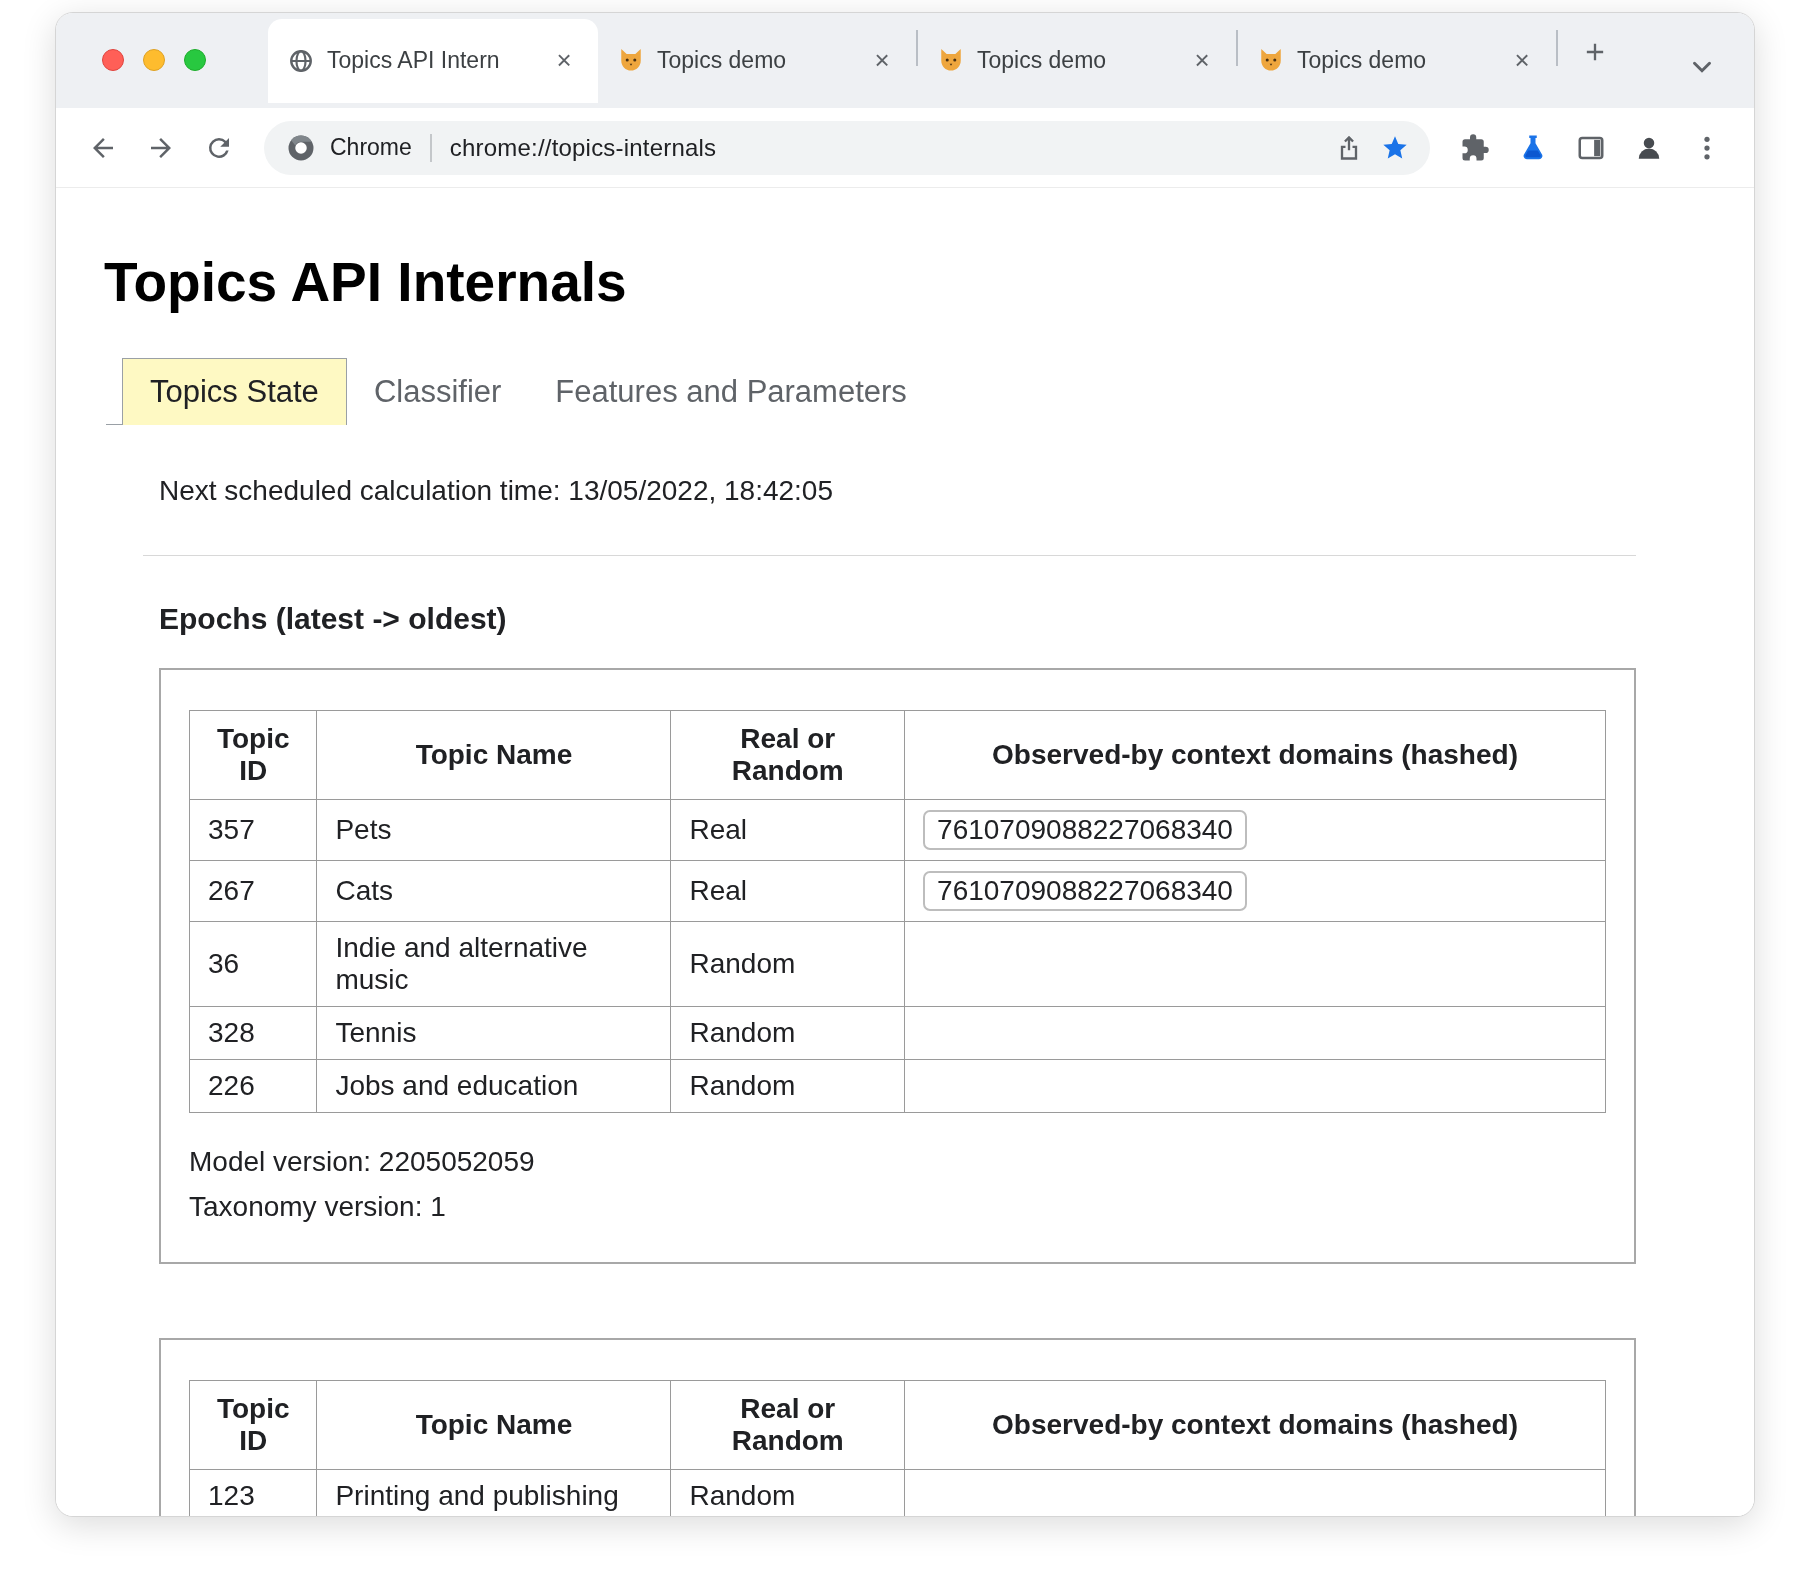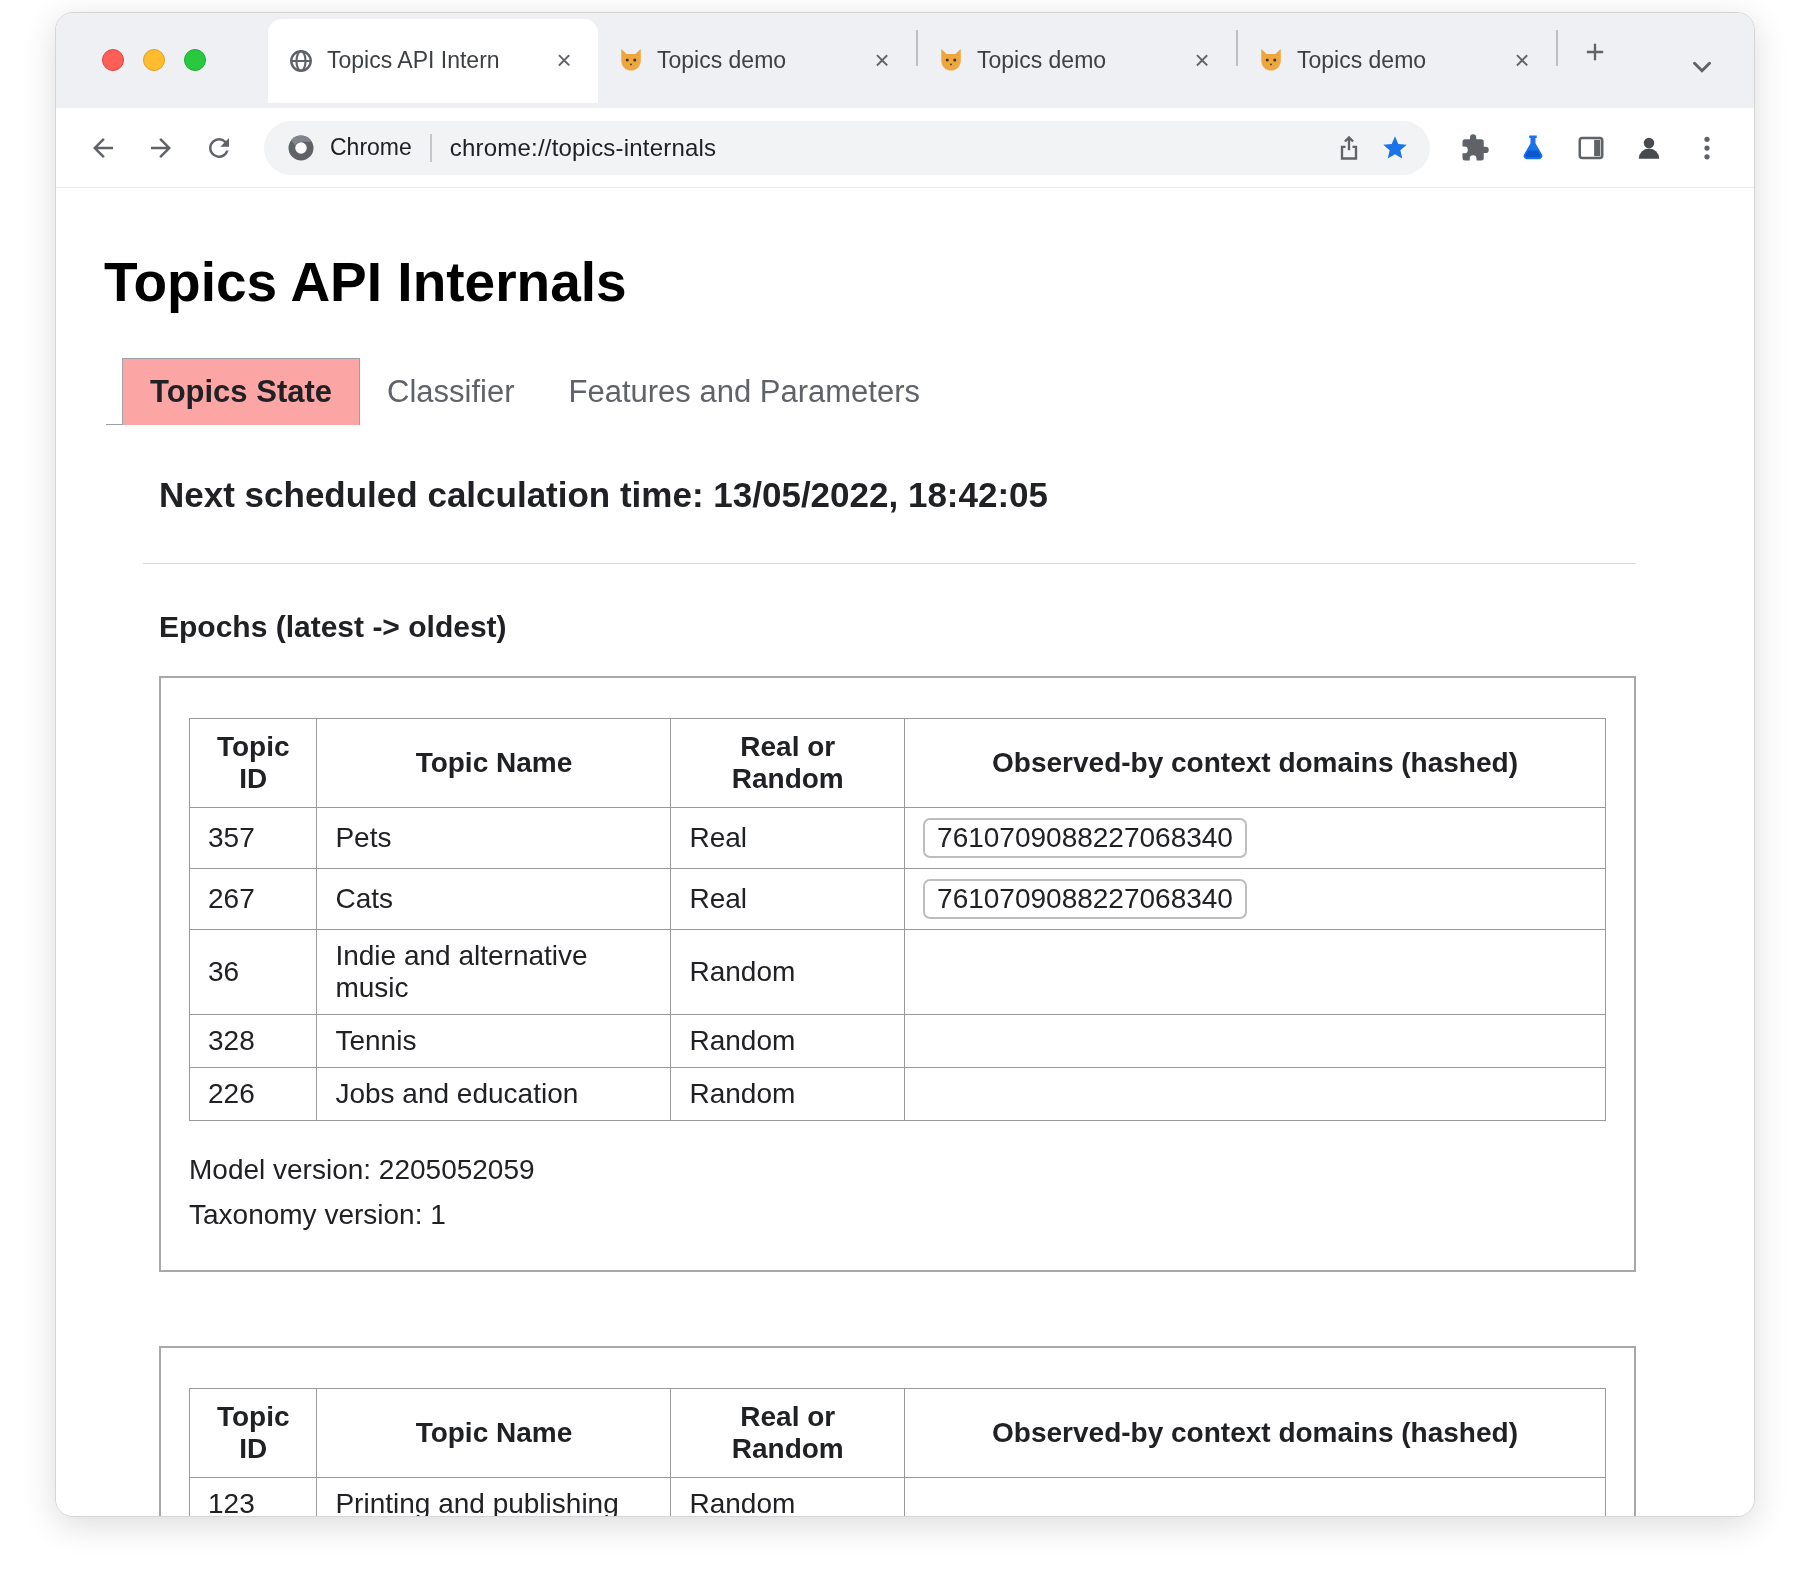--- a/index.html
+++ b/index.html
@@ -92,25 +92,25 @@
   
   .page { padding: 0 48px; background: #fff; }
   .page-title { font-size: 55px; font-weight: 700; color: #000000; margin: 62px 0 0 0; }
   .crtabs { display: flex; align-items: flex-end; margin: 44px 0 0 18px; position: relative; }
   .crtabs::before {
     content: ""; position: absolute; left: -16px; bottom: 0;
     width: 16px; height: 1px; background: #9aa0a6;
   }
   .crtab { font-size: 31px; color: #5f6368; padding: 15px 27px; cursor: pointer; white-space: nowrap; }
   .crtab.active {
-    color: #202124; font-weight: 700;
-    border: 1px solid #9aa0a6; border-bottom: none; background: #fca5a5;
+    color: #202124; font-weight: 400;
+    border: 1px solid #9aa0a6; border-bottom: none; background: #fef9c3;
   }
   .panel { margin: 0 70px 0 55px; padding-bottom: 120px; }
-  .next-calc { font-size: 35px; margin-top: 50px; font-weight: bold; }
+  .next-calc { font-size: 28px; margin-top: 50px; }
   .divider { border: none; border-top: 1px solid #d8d8d8; margin: 48px 0 0 -16px; }
   .epochs-heading { font-size: 30px; font-weight: 700; margin-top: 46px; }
   .epoch-box { border: 2px solid #a8a8a8; margin-top: 32px; padding: 40px 28px 32px; background: #fff; }
   .epoch-box + .epoch-box { margin-top: 74px; }
   table.topics { width: 100%; border-collapse: collapse; font-size: 28px; table-layout: fixed; }
   .topics th, .topics td { border: 1px solid #9a9a9a; padding: 10px 18px; }
   .topics th { font-weight: 700; text-align: center; padding: 12px 18px; }
   .topics td { text-align: left; }
   .chip {
     display: inline-block;

